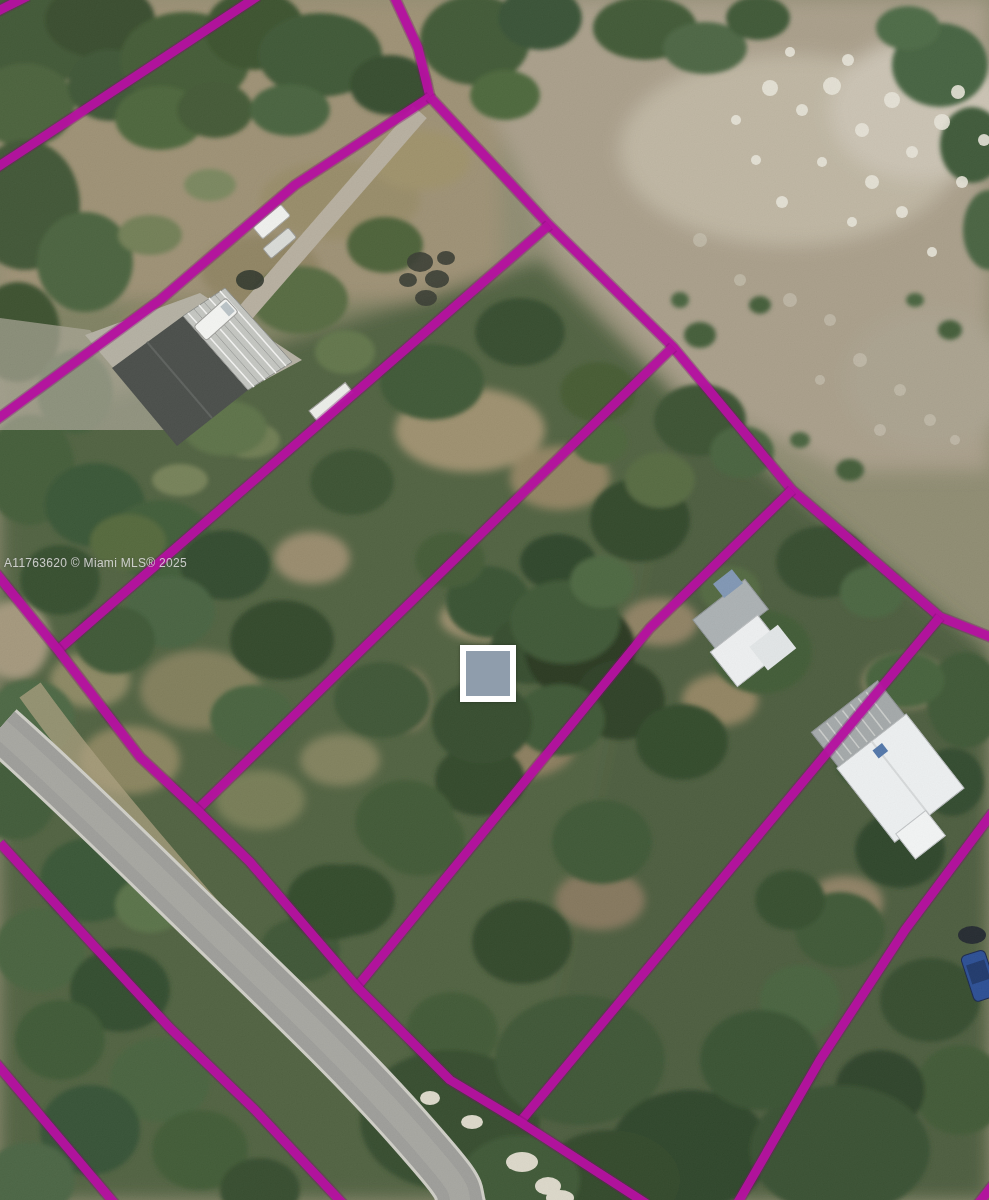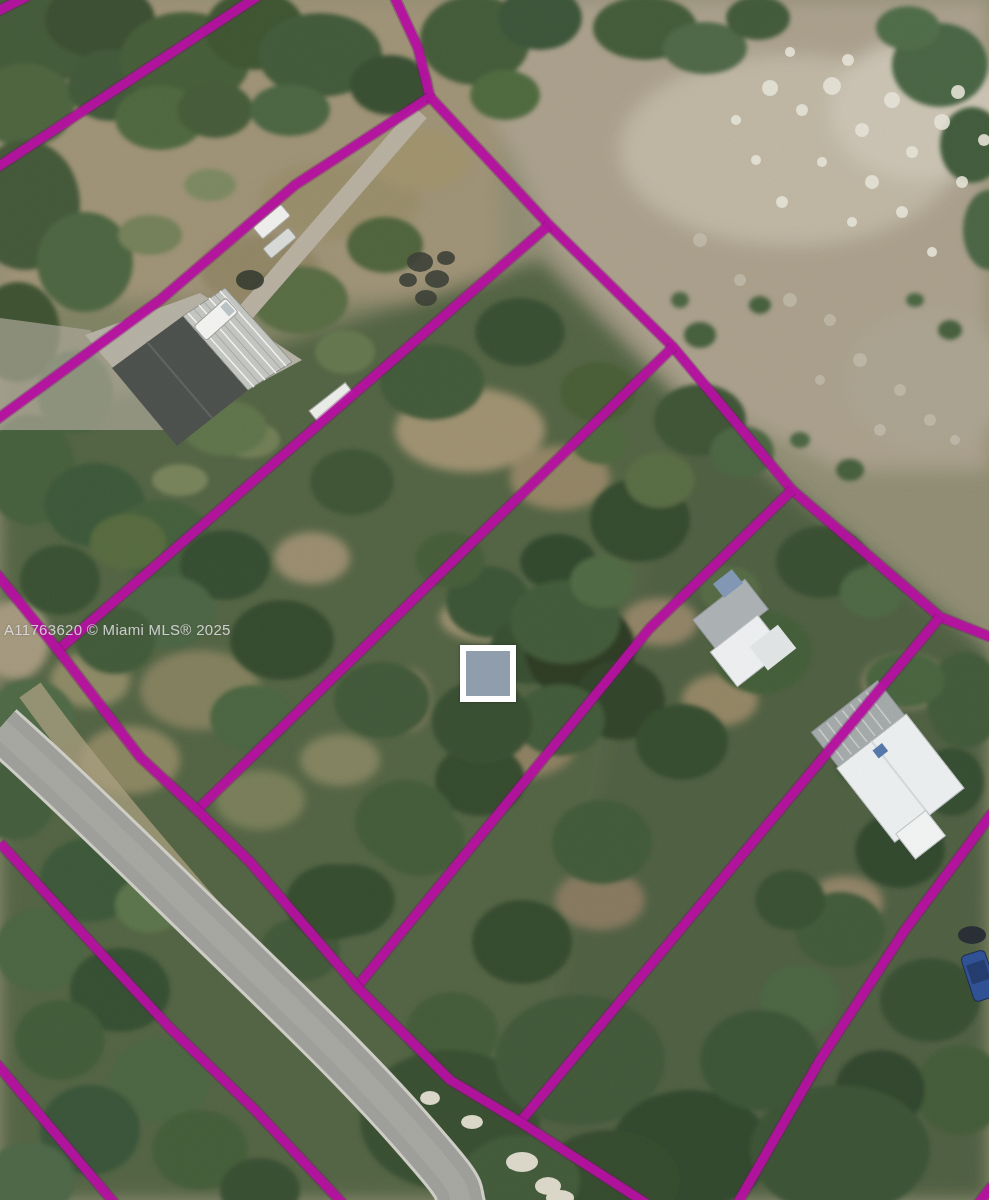--- a/index.html
+++ b/index.html
@@ -353,14 +353,14 @@
         <polyline points="993,812 905,930 820,1060 737,1204" fill="none" stroke="#b511a0" stroke-width="9" stroke-opacity="0.95" stroke-linejoin="round"></polyline>
         <polyline points="993,1185 978,1204" fill="none" stroke="#7c0e6e" stroke-width="12" stroke-opacity="0.35" stroke-linejoin="round"></polyline>
         <polyline points="993,1185 978,1204" fill="none" stroke="#b511a0" stroke-width="9" stroke-opacity="0.95" stroke-linejoin="round"></polyline>
       </g>
 </svg>
 
 <div id="subject-marker" style="left: 460px; top: 645px; width: 56px; height: 57px; background: rgb(255, 255, 255); padding: 6px;">
   <div class="marker-fill" style="background: rgb(143, 157, 172);"></div>
 </div>
 
-<div id="watermark" style="left: 4px; top: 621px; font-size: 15px; color: rgba(238, 238, 238, 0.78);">A11763620 © Miami MLS® 2025</div>
+<div id="watermark" style="left: 4px; top: 556px; font-size: 12px; color: rgba(238, 238, 238, 0.78);">A11763620 © Miami MLS® 2025</div>
 </div>
 
 </body></html>

